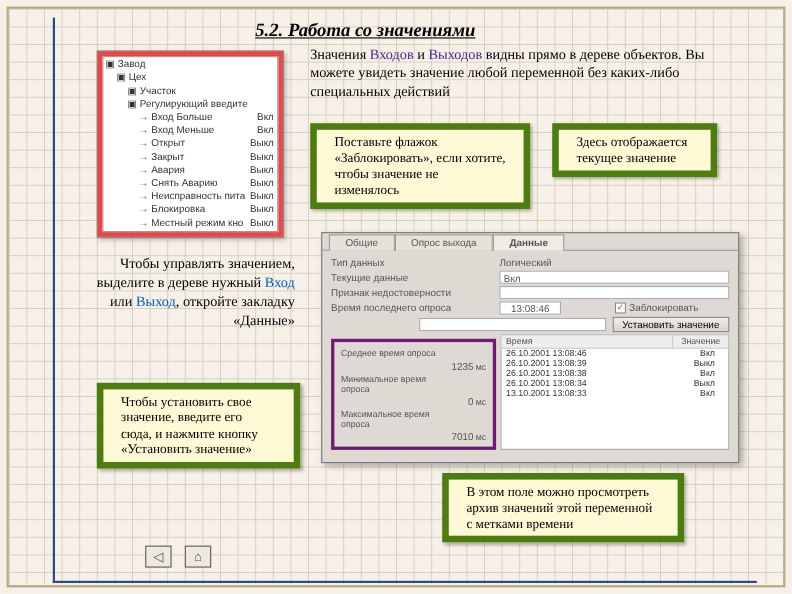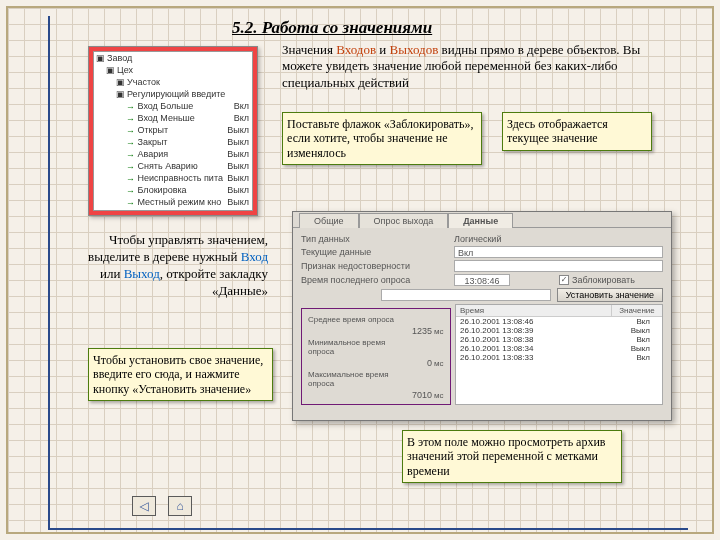--- a/index.html
+++ b/index.html
@@ -32,21 +32,21 @@
     font-style: italic; font-weight: bold;
     font-size: 17px;
     text-decoration: underline;
     color: #000000;
     margin: 2px 0 6px 180px;
   }
   .intro {
     position: absolute; left: 230px; top: 26px; width: 360px;
     line-height: 1.25;
   }
-  .intro .kw { color: #c2410c; }
+  .intro .kw { color: #4c1d95; }
   
   .tree-panel {
     position: absolute; left: 36px; top: 30px;
     width: 170px; height: 170px;
     background: #ef4444;
     border: 1px solid #888;
     box-shadow: 2px 2px 4px rgba(0,0,0,.25);
     font-family: "Tahoma", sans-serif;
     font-size: 9px;
     color: #333;
@@ -62,23 +62,23 @@
   .tree-row.l1 { padding-left: 12px; }
   .tree-row.l2 { padding-left: 22px; }
   .tree-row.l3 { padding-left: 32px; }
   .arrow { color: #0a7a0a; font-weight: bold; }
   .tree-row .nm { flex: 1; overflow: hidden; text-overflow: clip; }
   .tree-row .val { color: #333; padding-left: 4px; }
   
   .note {
     position: absolute;
     background: #fff9d6;
-    border: 1px solid #4d7c0f;
+    border: 6px solid #4d7c0f;
     box-shadow: 2px 2px 3px rgba(0,0,0,.3);
-    padding: 4px 4px;
+    padding: 4px 16px;
     font-size: 12px;
     line-height: 1.2;
   }
   
   .dlg {
     position: absolute;
     left: 240px; top: 195px;
     width: 380px; height: 210px;
     background: #dedad3;
     border: 1px solid #777;
@@ -109,21 +109,21 @@
     font-size: 9px; line-height: 12px;
   }
   .chk { display: inline-flex; align-items: center; gap: 3px; margin-left: 6px; }
   .chkbox { width: 10px; height: 10px; background: #fff; border: 1px solid #888; display: inline-flex; align-items: center; justify-content: center; font-size: 8px; line-height: 8px; }
   .btn {
     background: linear-gradient(#f2eee6,#d8d4cc);
     border: 1px solid #888; padding: 1px 8px;
     font-size: 9px;
   }
   .group {
-    border: 1px solid #701a75; margin-top: 4px; padding: 4px 6px 2px 6px;
+    border: 3px solid #701a75; margin-top: 4px; padding: 4px 6px 2px 6px;
     position: relative;
   }
   .lower { display: flex; gap: 4px; margin-top: 2px; }
   .metrics { width: 150px; }
   .metrics .row { display: flex; align-items: center; margin: 2px 0; }
   .metrics .row .lab { width: 100px; font-size: 8px; color: #555; }
   .metrics .row .ibox { width: 24px; text-align: right; }
   .metrics .row .unit { font-size: 8px; color: #555; margin-left: 2px; }
   .archive {
     flex: 1; background: #fff; border: 1px solid #aaa;
@@ -312,21 +312,21 @@
               </div>
               <div class="r">
                 <div class="c1">26.10.2001 13:08:38</div>
                 <div class="c2">Вкл</div>
               </div>
               <div class="r">
                 <div class="c1">26.10.2001 13:08:34</div>
                 <div class="c2">Выкл</div>
               </div>
               <div class="r">
-                <div class="c1">26.10.2001 13:08:33</div>
+                <div class="c1">13.10.2001 13:08:33</div>
                 <div class="c2">Вкл</div>
               </div>
             </div>
         </div>
       </div>
     </div>
   </div>
 
   <div class="nav">
     <div class="navbtn">

